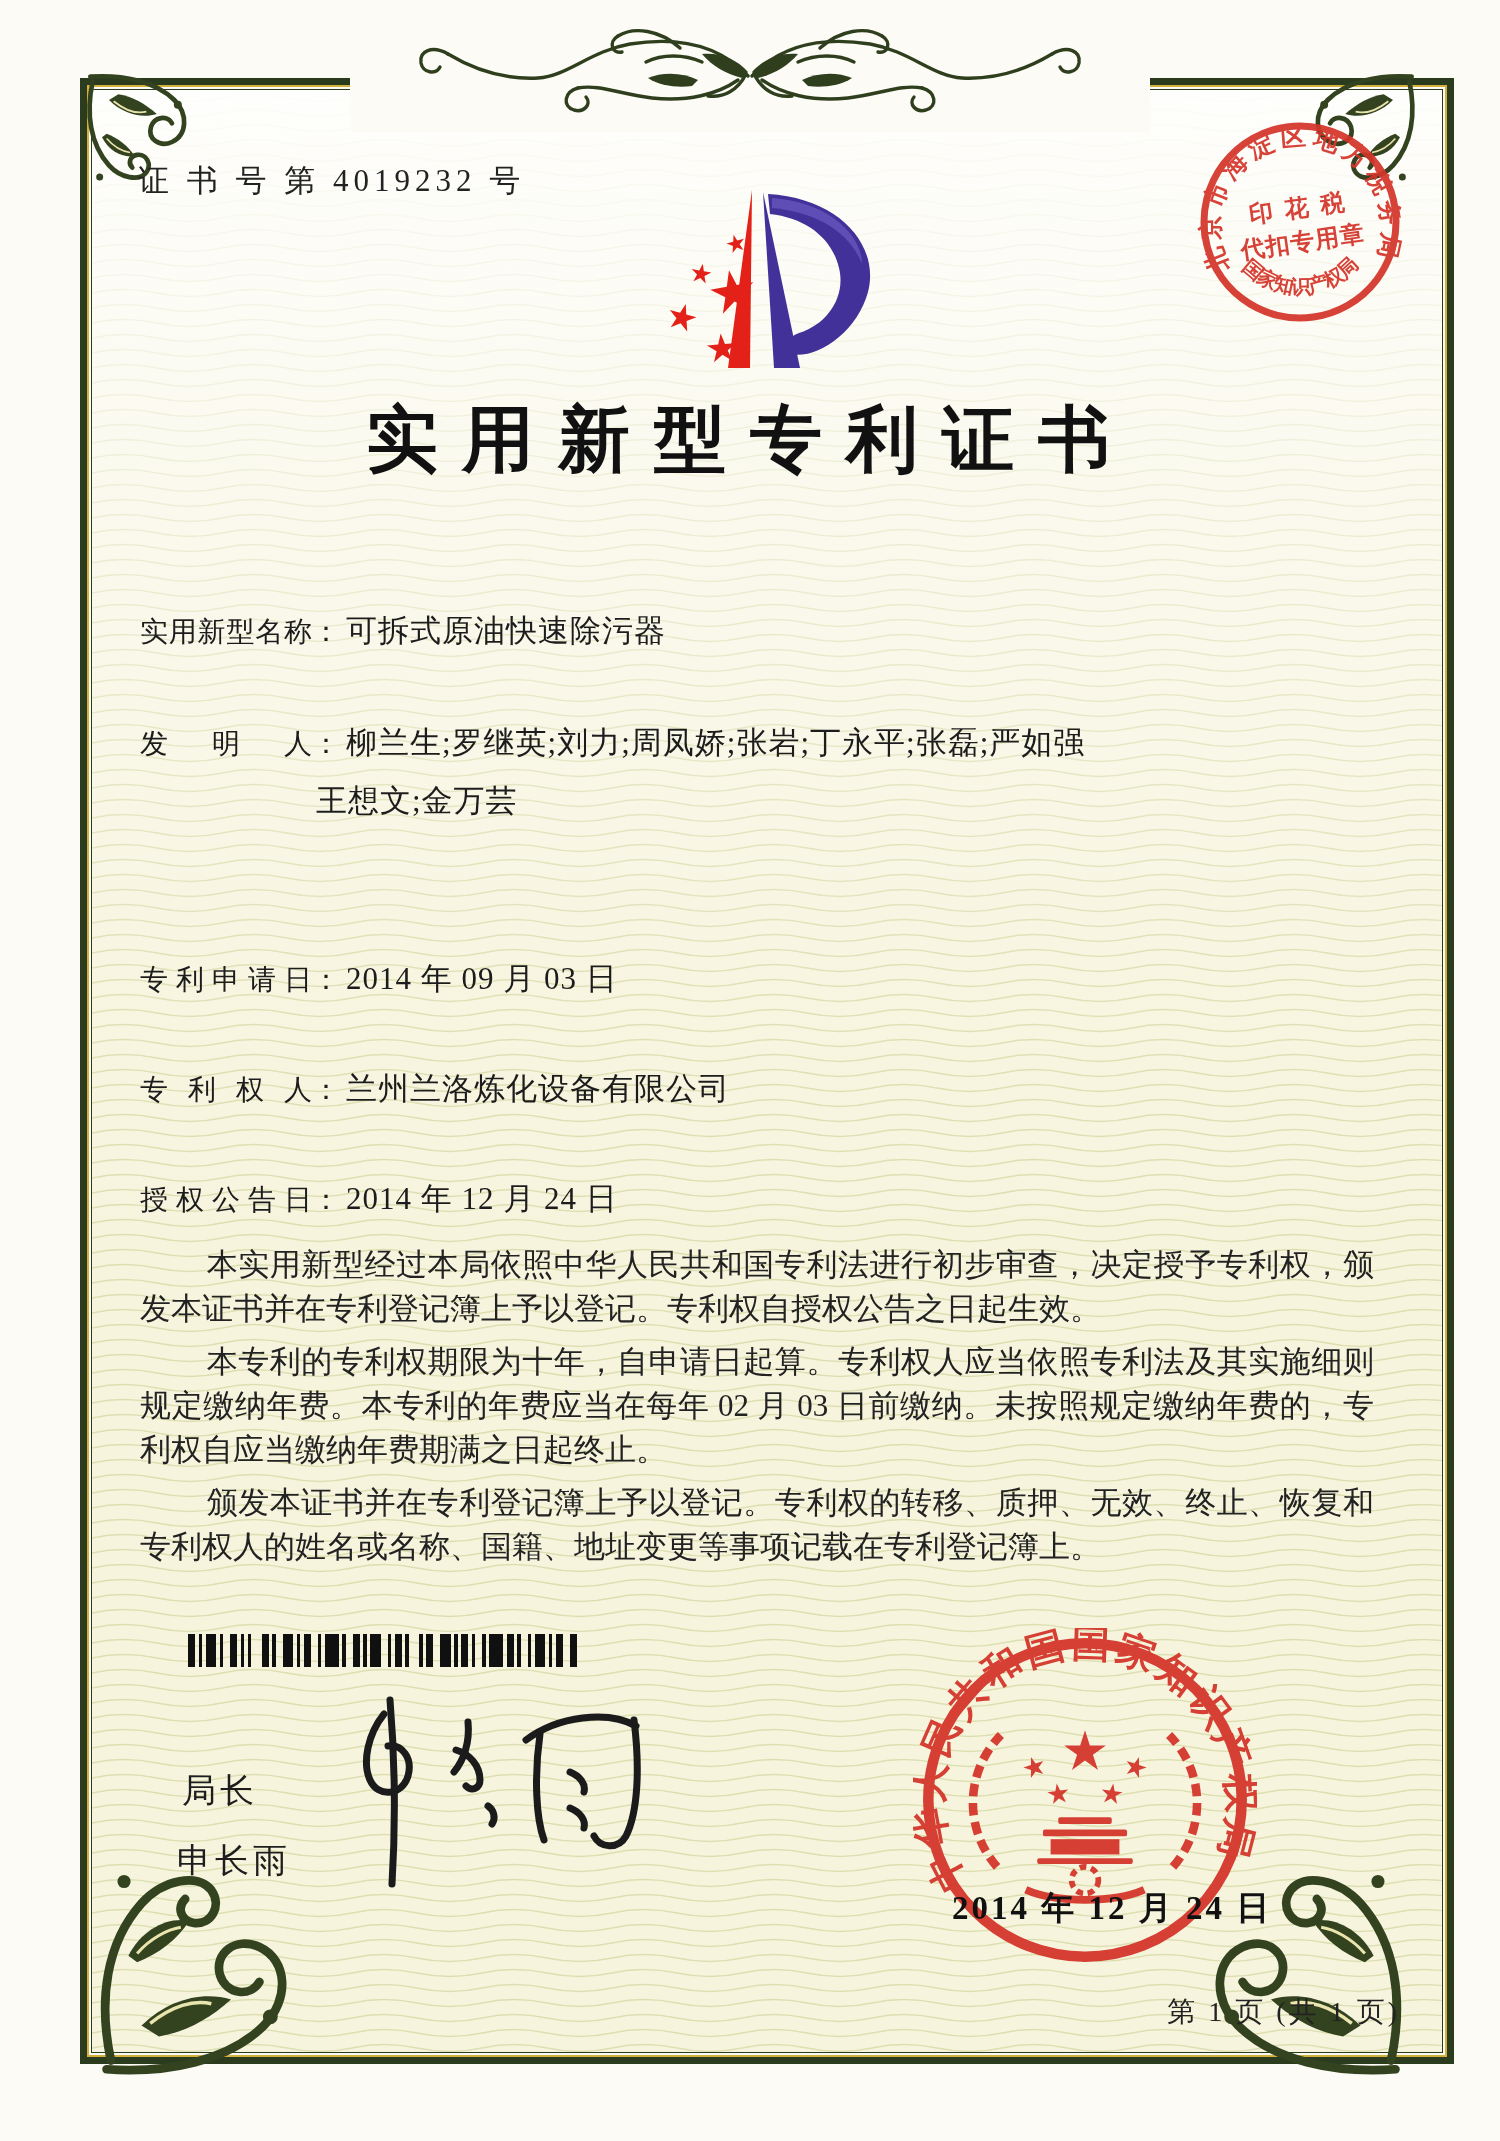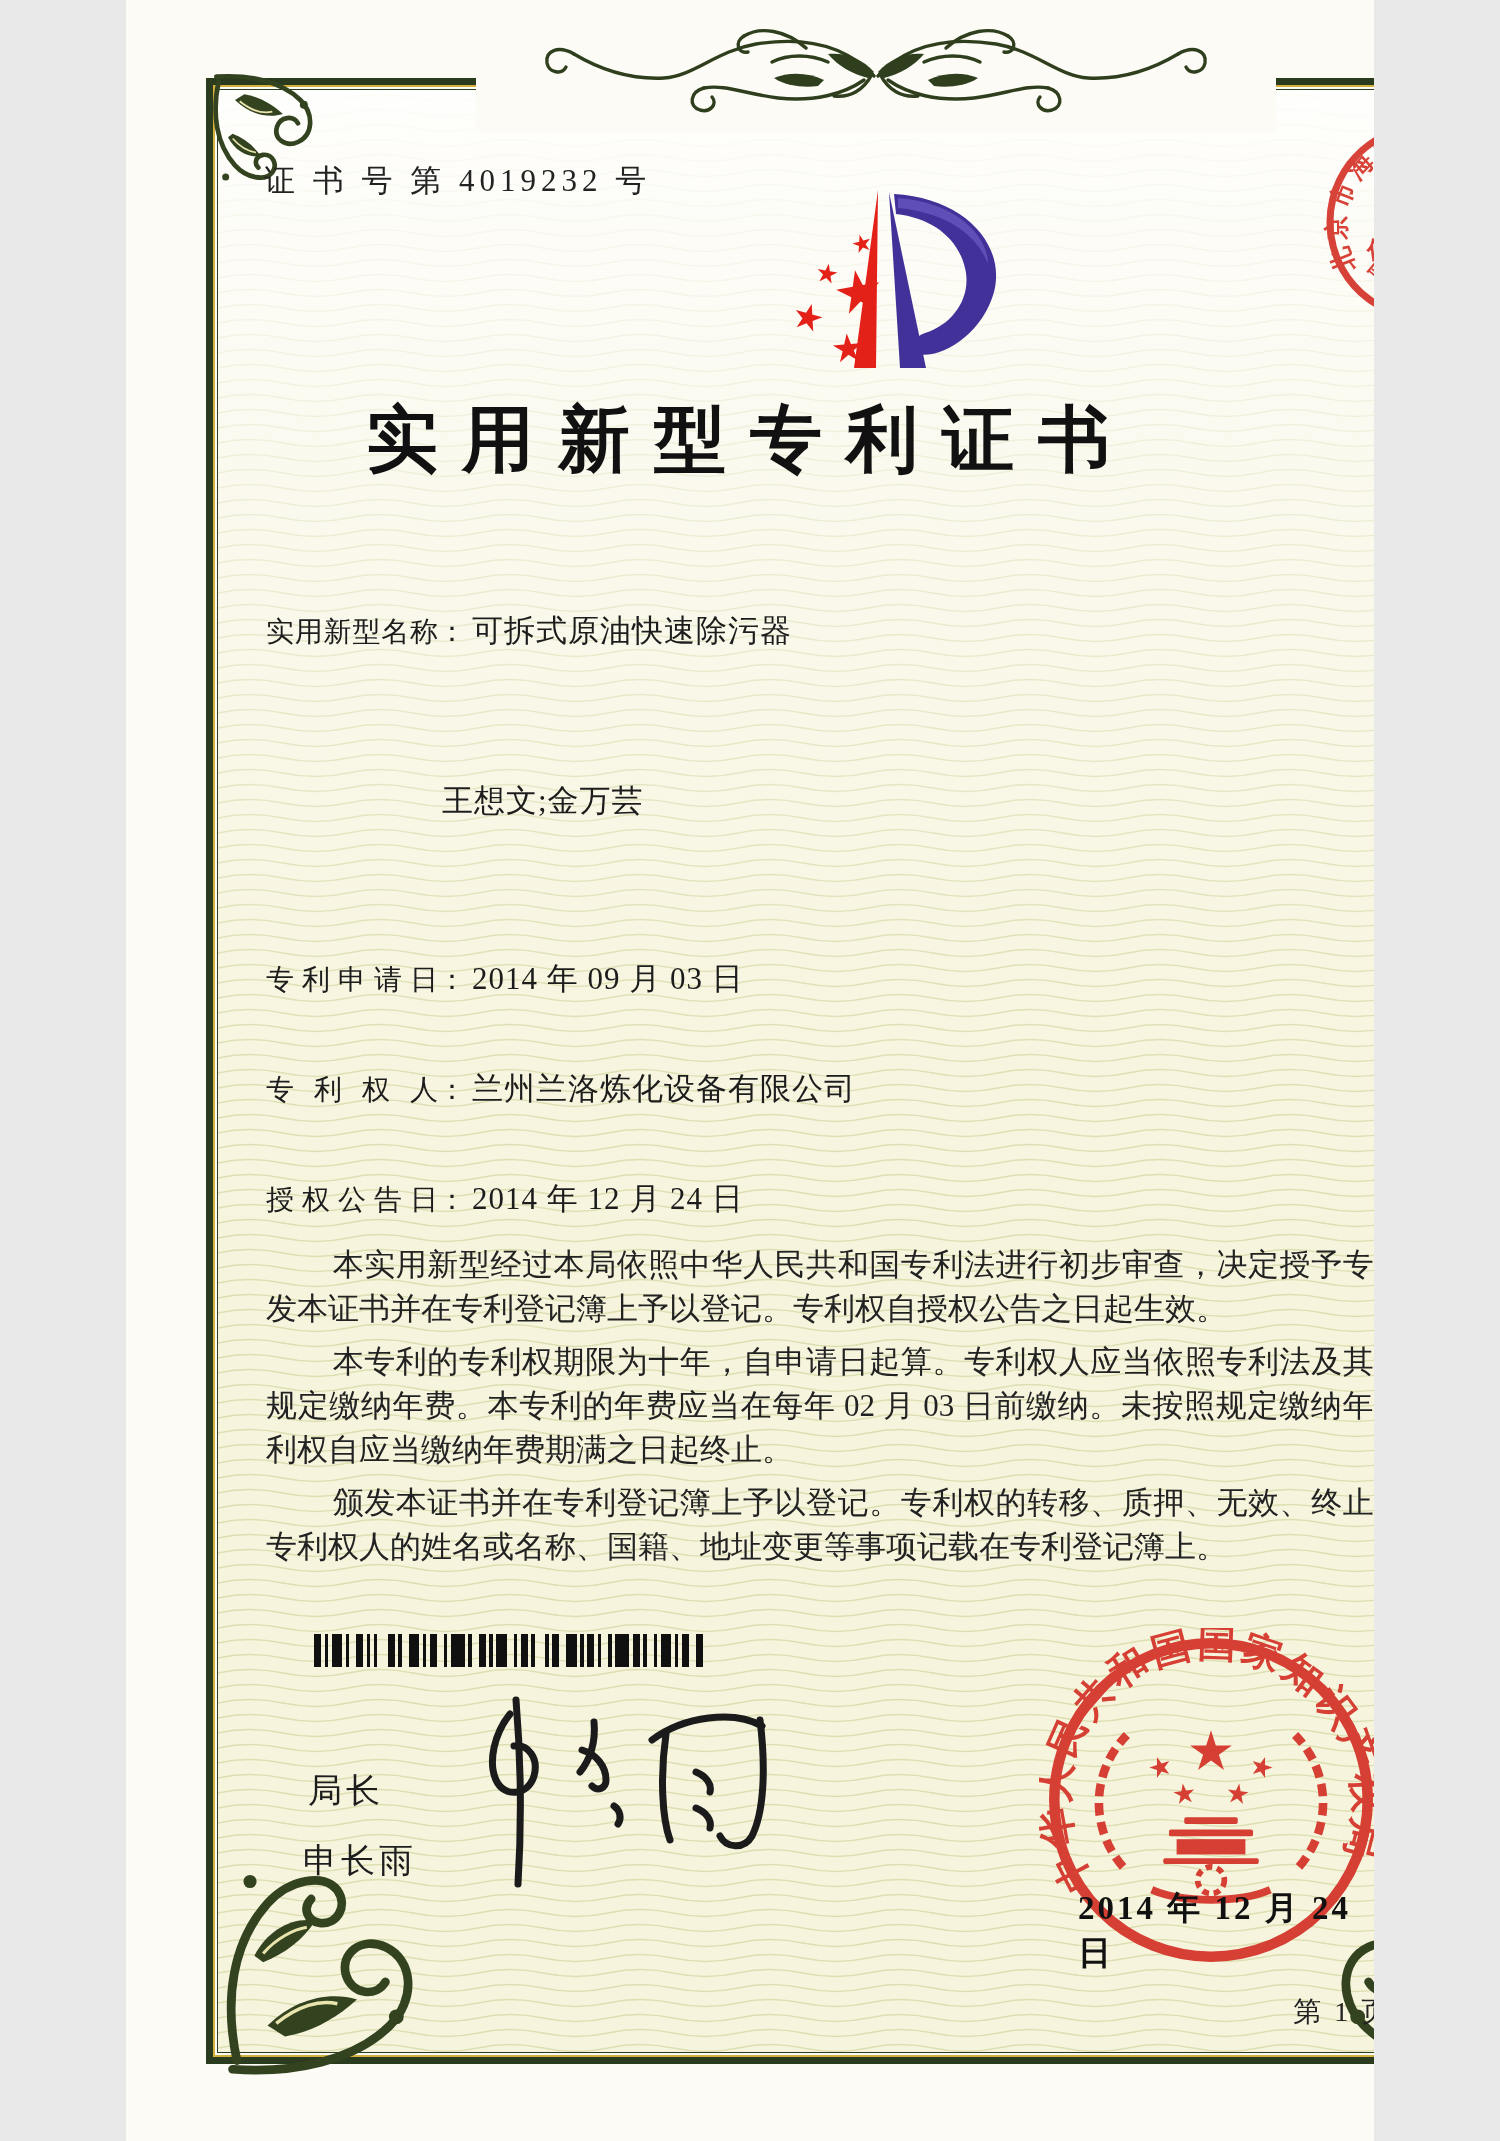--- a/index.html
+++ b/index.html
@@ -1,16 +1,16 @@
 <!DOCTYPE html>
 <html><head>
 <meta charset="utf-8">
 <style>
   html,body{margin:0;padding:0;background:#e9e9e9;}
-  .page{position:relative;width:1248px;height:2141px;margin:0 auto;background:#fcfbf5;
+  .page{position:relative;width:1500px;height:2141px;margin:0 auto;background:#fcfbf5;
         font-family:"Liberation Serif",serif;color:#1c1c1c;overflow:hidden;}
   .abs{position:absolute;}
   
   .frame{position:absolute;left:80px;top:78px;width:1374px;height:1986px;border:7px solid #2b3b1d;box-sizing:border-box;}
   .frame-gold{position:absolute;inset:0;border:2px solid #d3b13c;}
   .frame-thin{position:absolute;inset:2px;border:1px solid #2b3b1d;background:#f7f4de;overflow:hidden;}
   .waves{position:absolute;inset:0;width:100%;height:100%;}
   .lighten{position:absolute;inset:0;background:linear-gradient(180deg,rgba(255,255,255,.92) 0%,rgba(255,255,255,.45) 22%,rgba(255,255,255,.08) 46%,rgba(255,255,255,0) 60%);}
   
   .cert-no{left:138px;top:160px;font-size:31px;letter-spacing:5px;color:#222;}
@@ -133,20 +133,23 @@
       <text x="110" y="104" text-anchor="middle" font-size="24" font-weight="bold" letter-spacing="3">印 花 税</text>
       <text x="110" y="138" text-anchor="middle" font-size="24" font-weight="bold" letter-spacing="1">代扣专用章</text>
     </g>
   </svg>
 
   <div class="abs row z10" style="top:610px">
     <span class="label">实用新型名称</span><span class="colon">：</span><span class="val">可拆式原油快速除污器</span>
   </div>
 
   <div class="abs title z10">实用新型专利证书</div>
+  <div class="abs row z10" style="top:722px">
+    <span class="label">发　明　人</span><span class="colon">：</span><span class="val">柳兰生;罗继英;刘力;周凤娇;张岩;丁永平;张磊;严如强</span>
+  </div>
   <div class="abs val2 z10" style="top:780px">王想文;金万芸</div>
   <div class="abs row z10" style="top:958px">
     <span class="label">专利申请日</span><span class="colon">：</span><span class="val">2014 年 09 月 03 日</span>
   </div>
   <div class="abs row z10" style="top:1068px">
     <span class="label">专 利 权 人</span><span class="colon">：</span><span class="val">兰州兰洛炼化设备有限公司</span>
   </div>
   <div class="abs row z10" style="top:1178px">
     <span class="label">授权公告日</span><span class="colon">：</span><span class="val">2014 年 12 月 24 日</span>
   </div>

